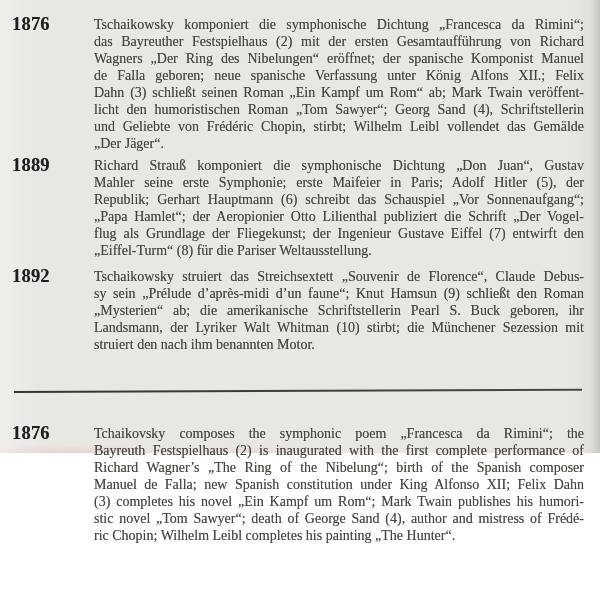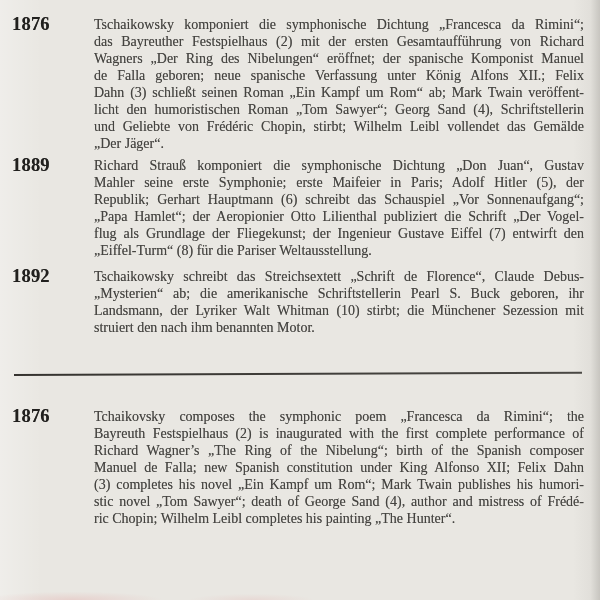--- a/index.html
+++ b/index.html
@@ -3,21 +3,21 @@
 <meta charset="utf-8">
 <style>
   html, body { margin: 0; padding: 0; }
   body {
     width: 600px; height: 600px;
     font-family: "Liberation Serif", serif;
     overflow: hidden;
   }
   .page {
     box-sizing: border-box;
-    width: 600px; height: 600px;
+    width: 600px; height: 453px;
     padding: 16px 16px 8px 12px;
     position: relative;
     color: #454441;
     background:
       radial-gradient(ellipse 130px 12px at 12% 100%, rgba(222,130,130,0.22), transparent 70%),
       radial-gradient(ellipse 90px 9px at 42% 100%, rgba(222,130,130,0.14), transparent 70%),
       linear-gradient(to left, rgba(80,76,70,0.22), rgba(80,76,70,0.05) 1.6%, rgba(80,76,70,0) 4.5%),
       linear-gradient(to right, rgba(255,255,255,0.28), rgba(255,255,255,0) 7%),
       #e9e7e2;
   }
@@ -86,21 +86,22 @@
         <div class="line">Republik; Gerhart Hauptmann (6) schreibt das Schauspiel „Vor Sonnenaufgang“;</div>
         <div class="line">„Papa Hamlet“; der Aeropionier Otto Lilienthal publiziert die Schrift „Der Vogel-</div>
         <div class="line">flug als Grundlage der Fliegekunst; der Ingenieur Gustave Eiffel (7) entwirft den</div>
         <div class="line line-last">„Eiffel-Turm“ (8) für die Pariser Weltausstellung.</div>
       </div>
   </section>
 
   <section class="entry entry-3">
     <div class="year">1892</div>
     <div class="text">
-        <div class="line">Tschaikowsky schreibt das Streichsextett „Schrift de Florence“, Claude Debus-</div>
+        <div class="line">Tschaikowsky struiert das Streichsextett „Souvenir de Florence“, Claude Debus-</div>
+        <div class="line">sy sein „Prélude d’après-midi d’un faune“; Knut Hamsun (9) schließt den Roman</div>
         <div class="line">„Mysterien“ ab; die amerikanische Schriftstellerin Pearl S. Buck geboren, ihr</div>
         <div class="line">Landsmann, der Lyriker Walt Whitman (10) stirbt; die Münchener Sezession mit</div>
         <div class="line line-last">struiert den nach ihm benannten Motor.</div>
       </div>
   </section>
 
   <hr class="divider">
 
   <section class="entry entry-4">
     <div class="year">1876</div>

